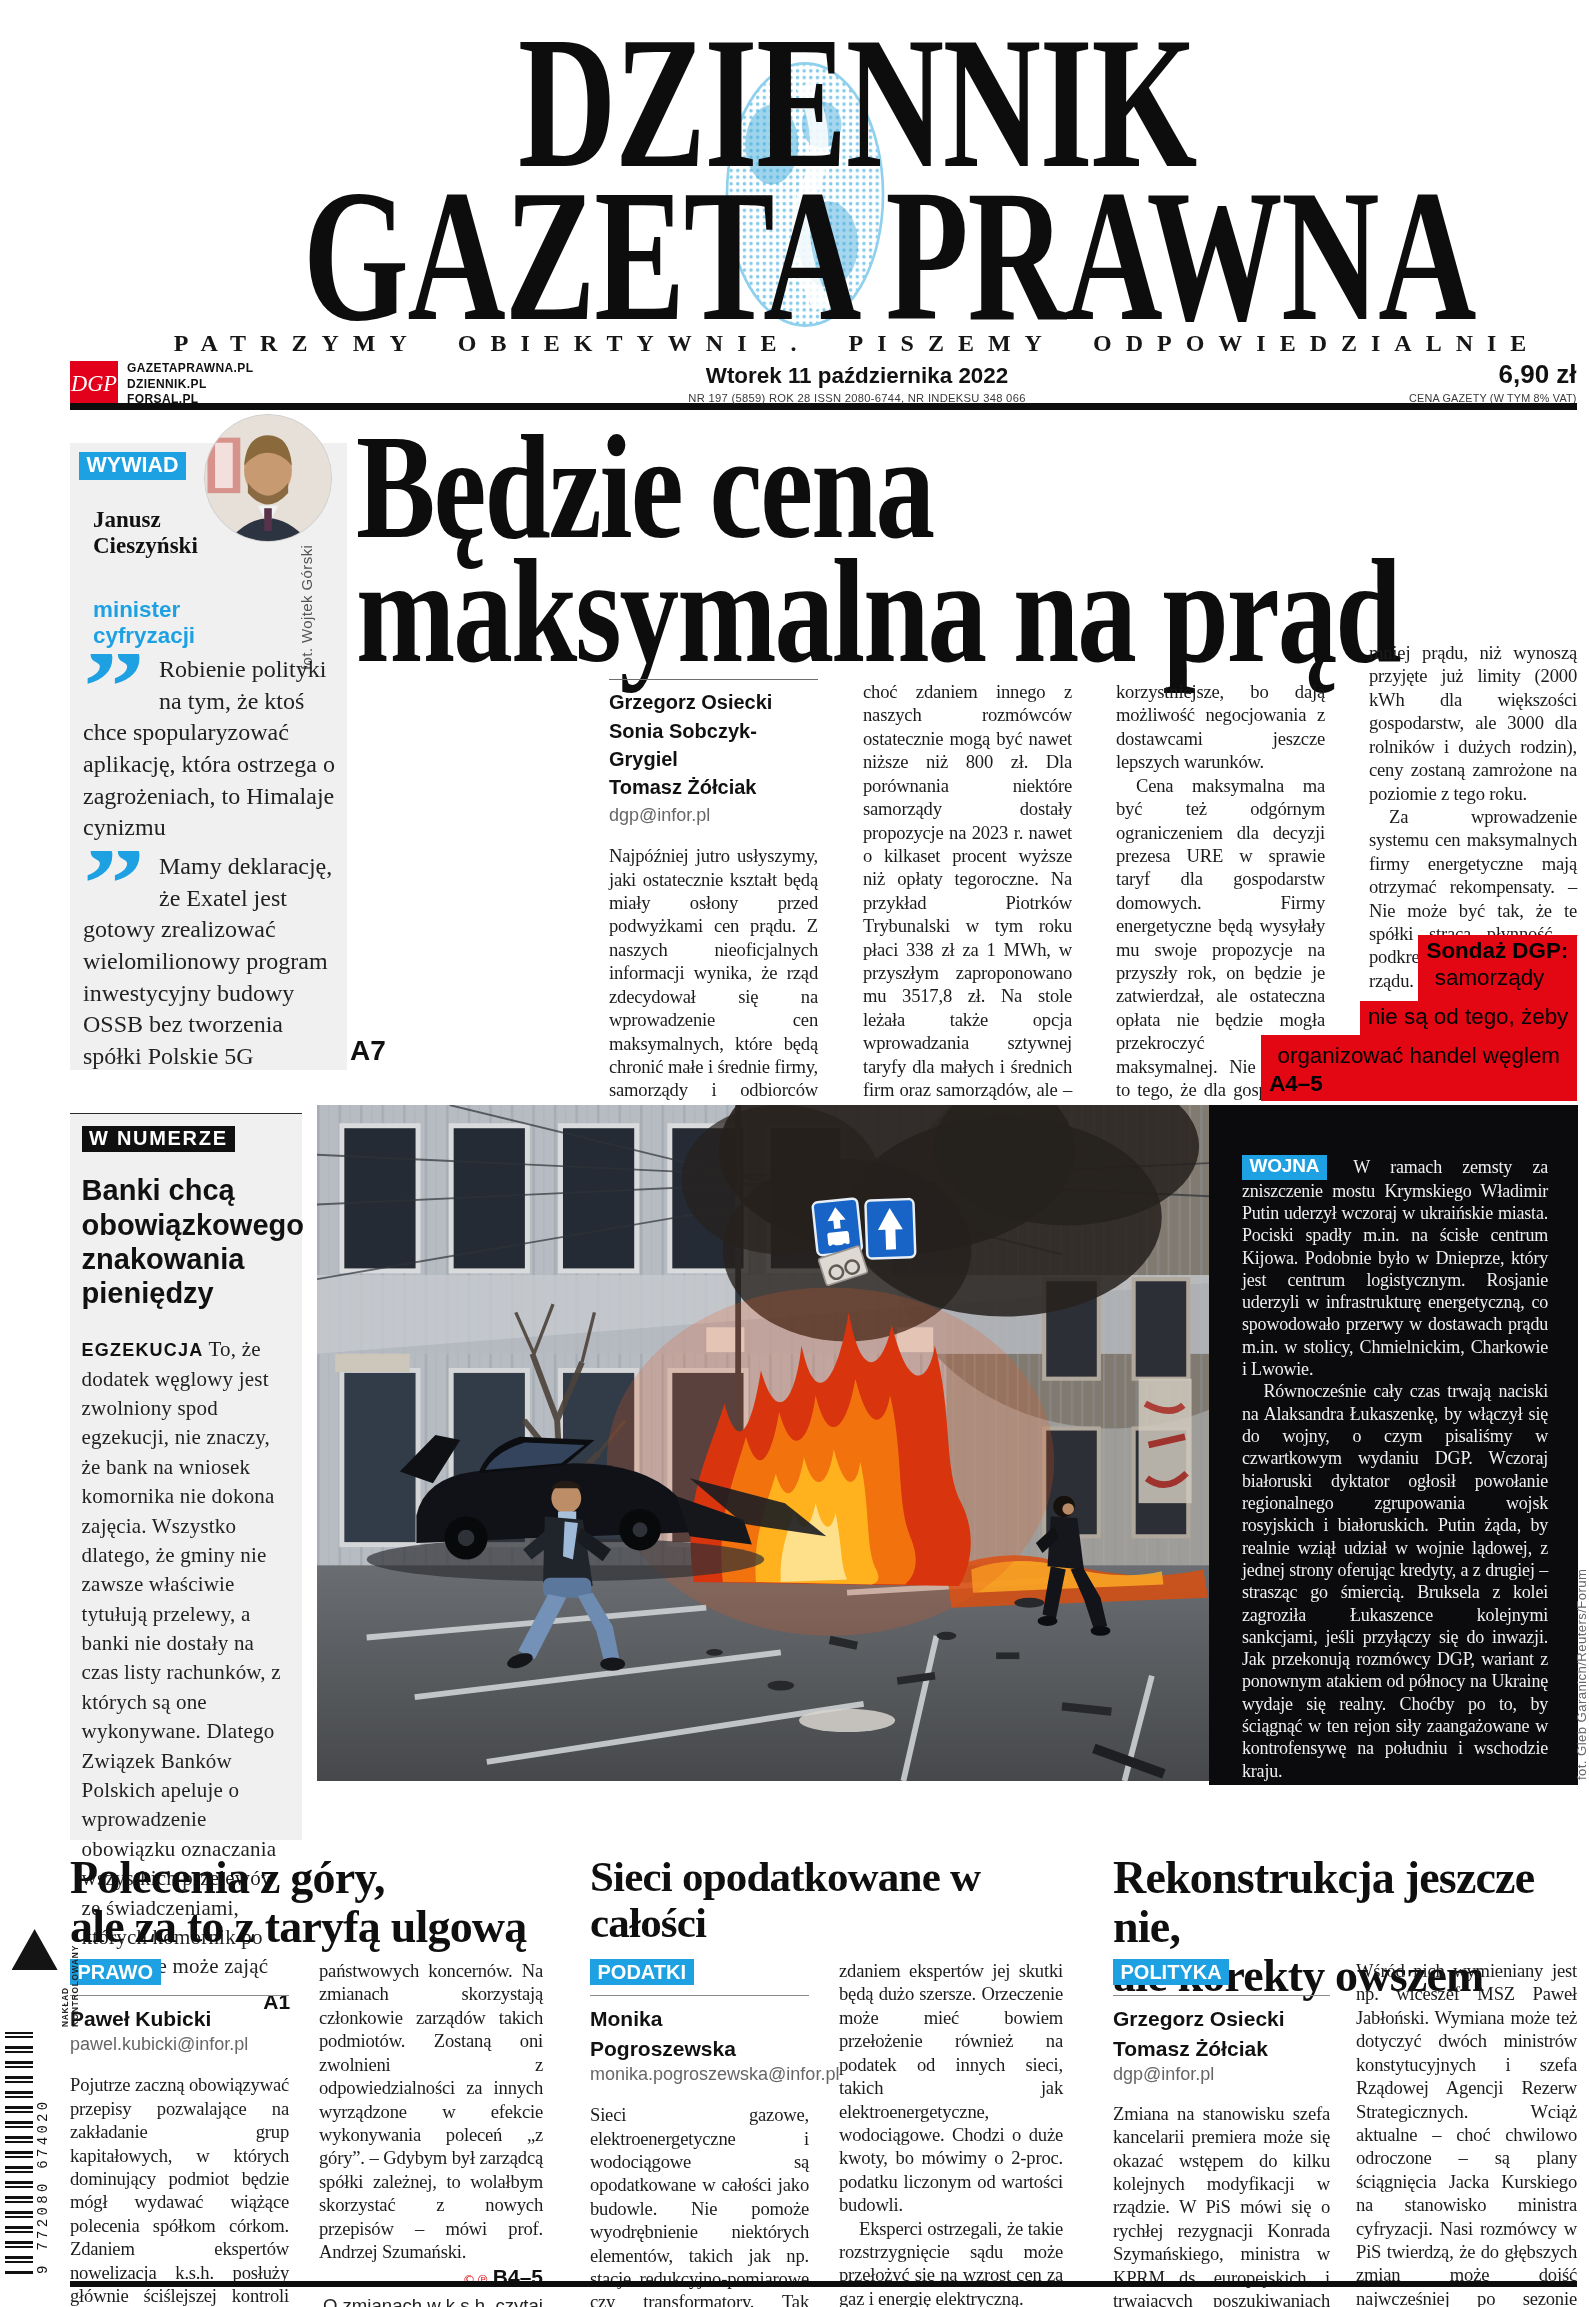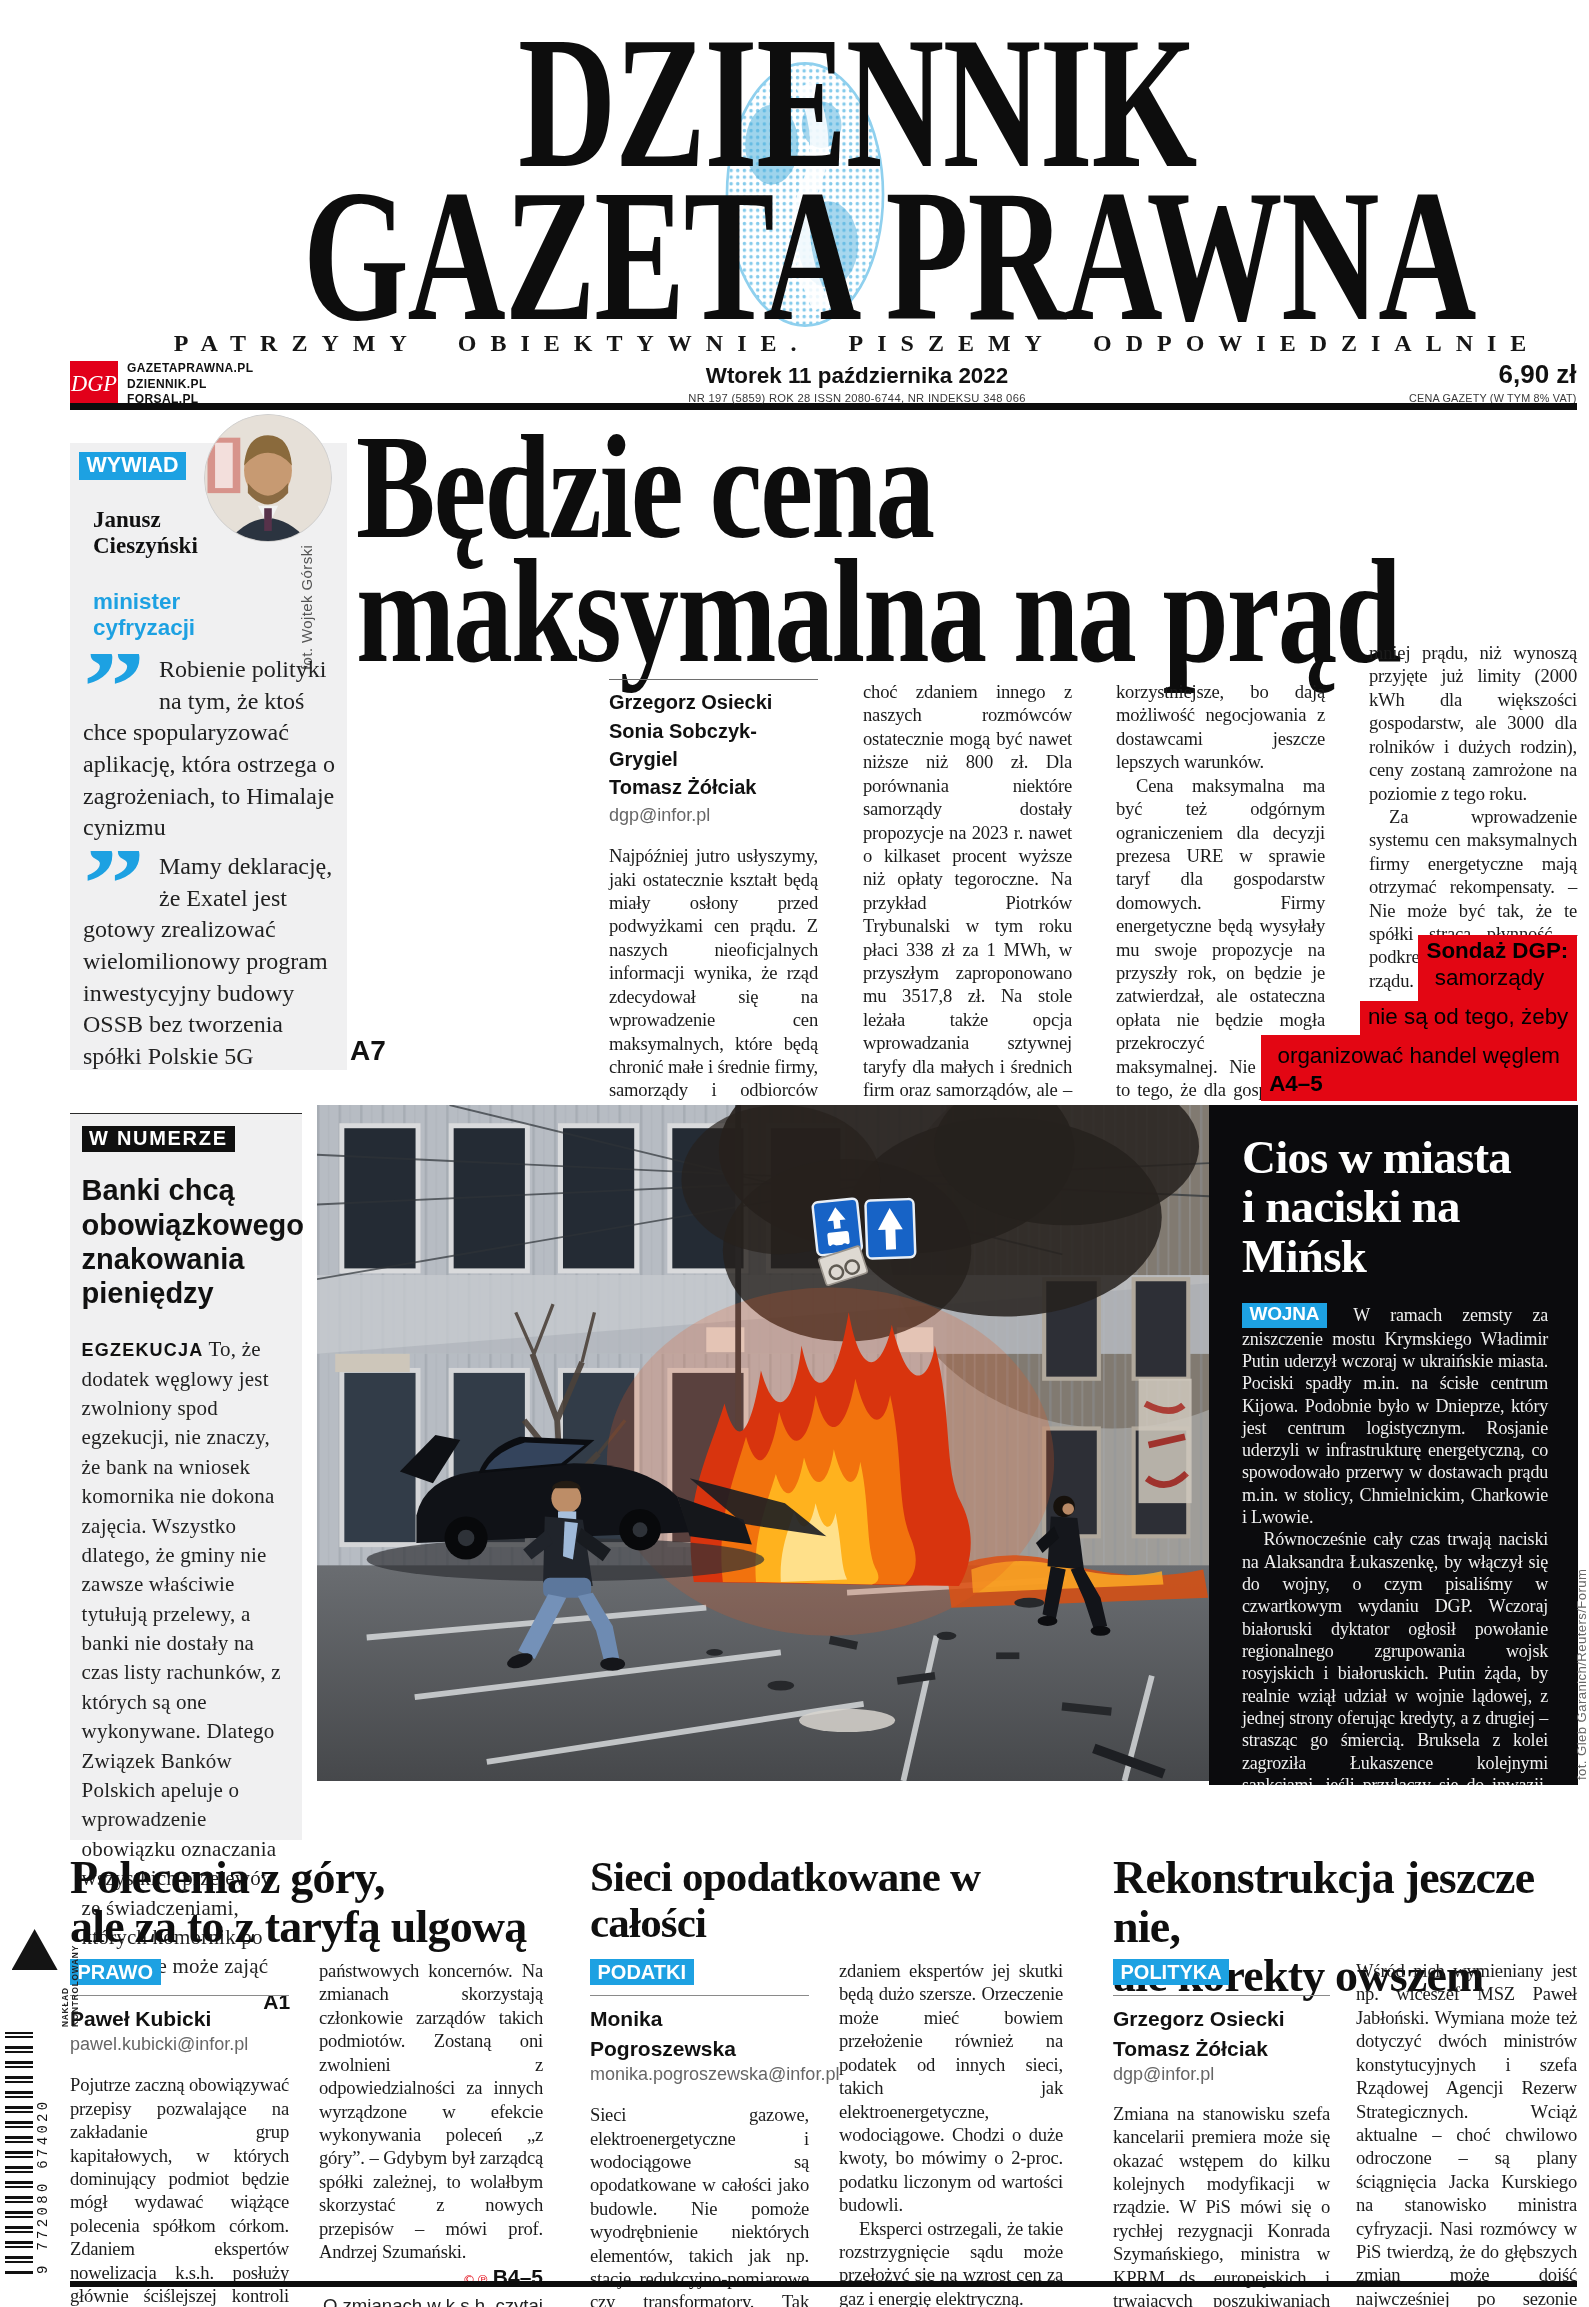--- a/index.html
+++ b/index.html
@@ -27,21 +27,21 @@
   .b{display:inline-block;background:#1da1e2;color:#fff;font-family:"Liberation Sans",sans-serif;
      font-weight:700;font-size:20px;padding:1.7px 7.5px 2.5px;line-height:1.1;}
   .b.dark{background:#101010;letter-spacing:1.7px;}
   
   .hl{white-space:nowrap;font-weight:700;color:#0d0d0d;font-size:149px;line-height:1;
       transform:scaleX(0.80);transform-origin:left top;letter-spacing:-2.5px;}
   
   .gpanel{background:#f0f0f1;}
   
   .iname{font-weight:700;font-size:23px;line-height:1.12;color:#111;}
-  .irole{font-family:"Liberation Sans",sans-serif;font-weight:700;font-size:22.4px;line-height:1.15;color:#1da1e2;}
+  .irole{font-family:"Liberation Sans",sans-serif;font-weight:700;font-size:22.4px;line-height:1.15;color:#1da1e2;margin-top:8px;}
   .quote{font-size:24px;line-height:1.32;color:#222;text-align:left;}
   .qicon{float:left;width:76px;height:51px;color:#1da1e2;font-size:124px;line-height:68px;
          font-family:"Liberation Serif",serif;font-weight:700;overflow:hidden;}
   .vtxt{writing-mode:vertical-rl;transform:rotate(180deg);font-family:"Liberation Sans",sans-serif;
         font-size:15px;color:#555;letter-spacing:0.4px;}
   
   .bod{font-size:18.6px;line-height:1.26;letter-spacing:-0.2px;text-align:justify;color:#1b1b1b;}
   .bod p{margin:0;}
   .bod p + p{text-indent:20px;}
   .deck{font-size:23px;line-height:1.12;color:#2a2a2a;text-align:left;}
@@ -360,24 +360,20 @@
         <path d="M28,40 L6,60 L14,72 L34,54 Z" fill="#101216"></path>
         <path d="M24,88 L42,92 L30,152 L14,146 Z" fill="#121419"></path>
         <path d="M48,92 L62,88 L84,126 L92,160 L76,164 L64,128 Z" fill="#121419"></path>
         <ellipse cx="20" cy="154" rx="12" ry="6" fill="#0c0d10"></ellipse>
         <ellipse cx="84" cy="166" rx="12" ry="6" fill="#0c0d10"></ellipse>
       </g>
     </svg>
   </div>
 
   <div class="abs war" style="left:1209px;top:1105px;width:369px;height:680px;">
-    <div class="wtitle">
-      <div>Cios w miasta</div>
-      <div>i naciski na Mińsk</div>
-    </div>
     <div class="wbod" style="margin-top:21.5px;">
       <p><span class="b" style="font-size:19px;margin-right:6.6px;">WOJNA</span><span> W ramach zemsty za zniszczenie mostu Krymskiego Władimir Putin uderzył wczoraj w ukraińskie miasta. Pociski spadły m.in. na ścisłe centrum Kijowa. Podobnie było w Dnieprze, który jest centrum logistycznym. Rosjanie uderzyli w infrastrukturę energetyczną, co spowodowało przerwy w dostawach prądu m.in. w stolicy, Chmielnickim, Charkowie i Lwowie.</span></p>
       <p style="text-indent:21.5px;"><span>Równocześnie cały czas trwają naciski na Alaksandra Łukaszenkę, by włączył się do wojny, o czym pisaliśmy w czwartkowym wydaniu DGP. Wczoraj białoruski dyktator ogłosił powołanie regionalnego zgrupowania wojsk rosyjskich i białoruskich. Putin żąda, by realnie wziął udział w wojnie lądowej, z jednej strony oferując kredyty, a z drugiej – strasząc go śmiercią. Bruksela z kolei zagroziła Łukaszence kolejnymi sankcjami, jeśli przyłączy się do inwazji. Jak przekonują rozmówcy DGP, wariant z ponownym atakiem od północy na Ukrainę wydaje się realny. Choćby po to, by ściągnąć w ten rejon siły zaangażowane w kontrofensywę na południu i wschodzie kraju. </span></p>
     </div>
   </div>
   <div class="abs vtxt" style="left:1574px;top:1113px;height:667px;font-size:13.2px;color:#666;">fot.  Gleb  Garanich/Reuters/Forum</div>
 
   <div class="abs btitle" style="left:70px;top:1853px;width:497px;">
     <div>Polecenia z góry,</div>
     <div>ale za to z taryfą ulgową</div>

